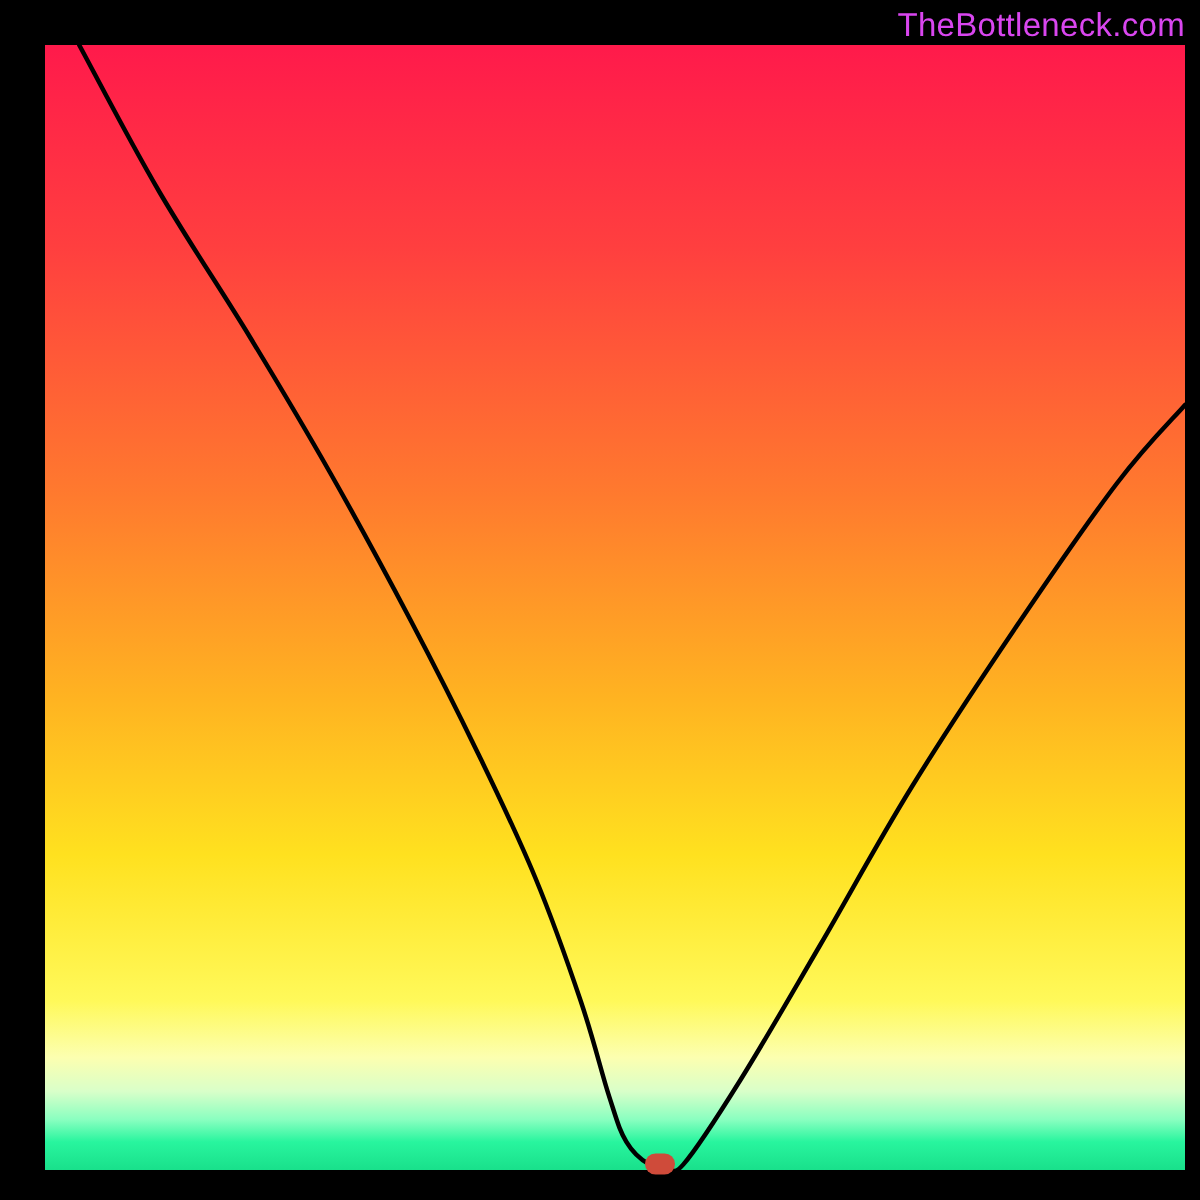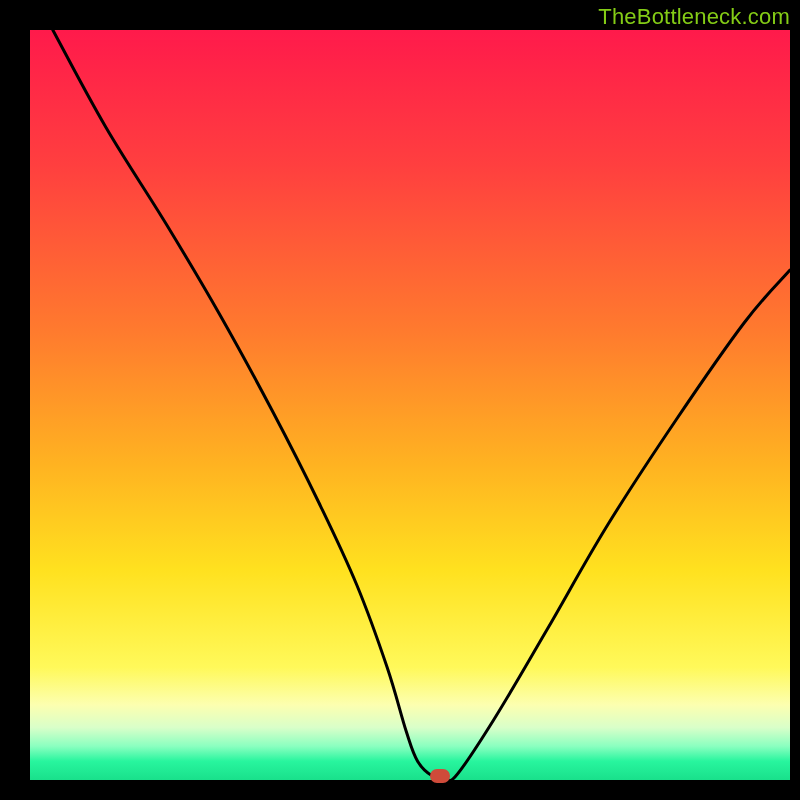--- a/index.html
+++ b/index.html
@@ -13,21 +13,21 @@
   }
   .chart-container {
     position: relative;
     width: 800px;
     height: 800px;
   }
   .watermark {
     position: absolute;
     top: 4px;
     right: 10px;
-    color: #84cc16;
+    color: #d946ef;
     font-size: 22px;
     font-weight: 500;
     z-index: 10;
     letter-spacing: 0.2px;
   }
   svg.plot {
     position: absolute;
     top: 0;
     left: 0;
   }

